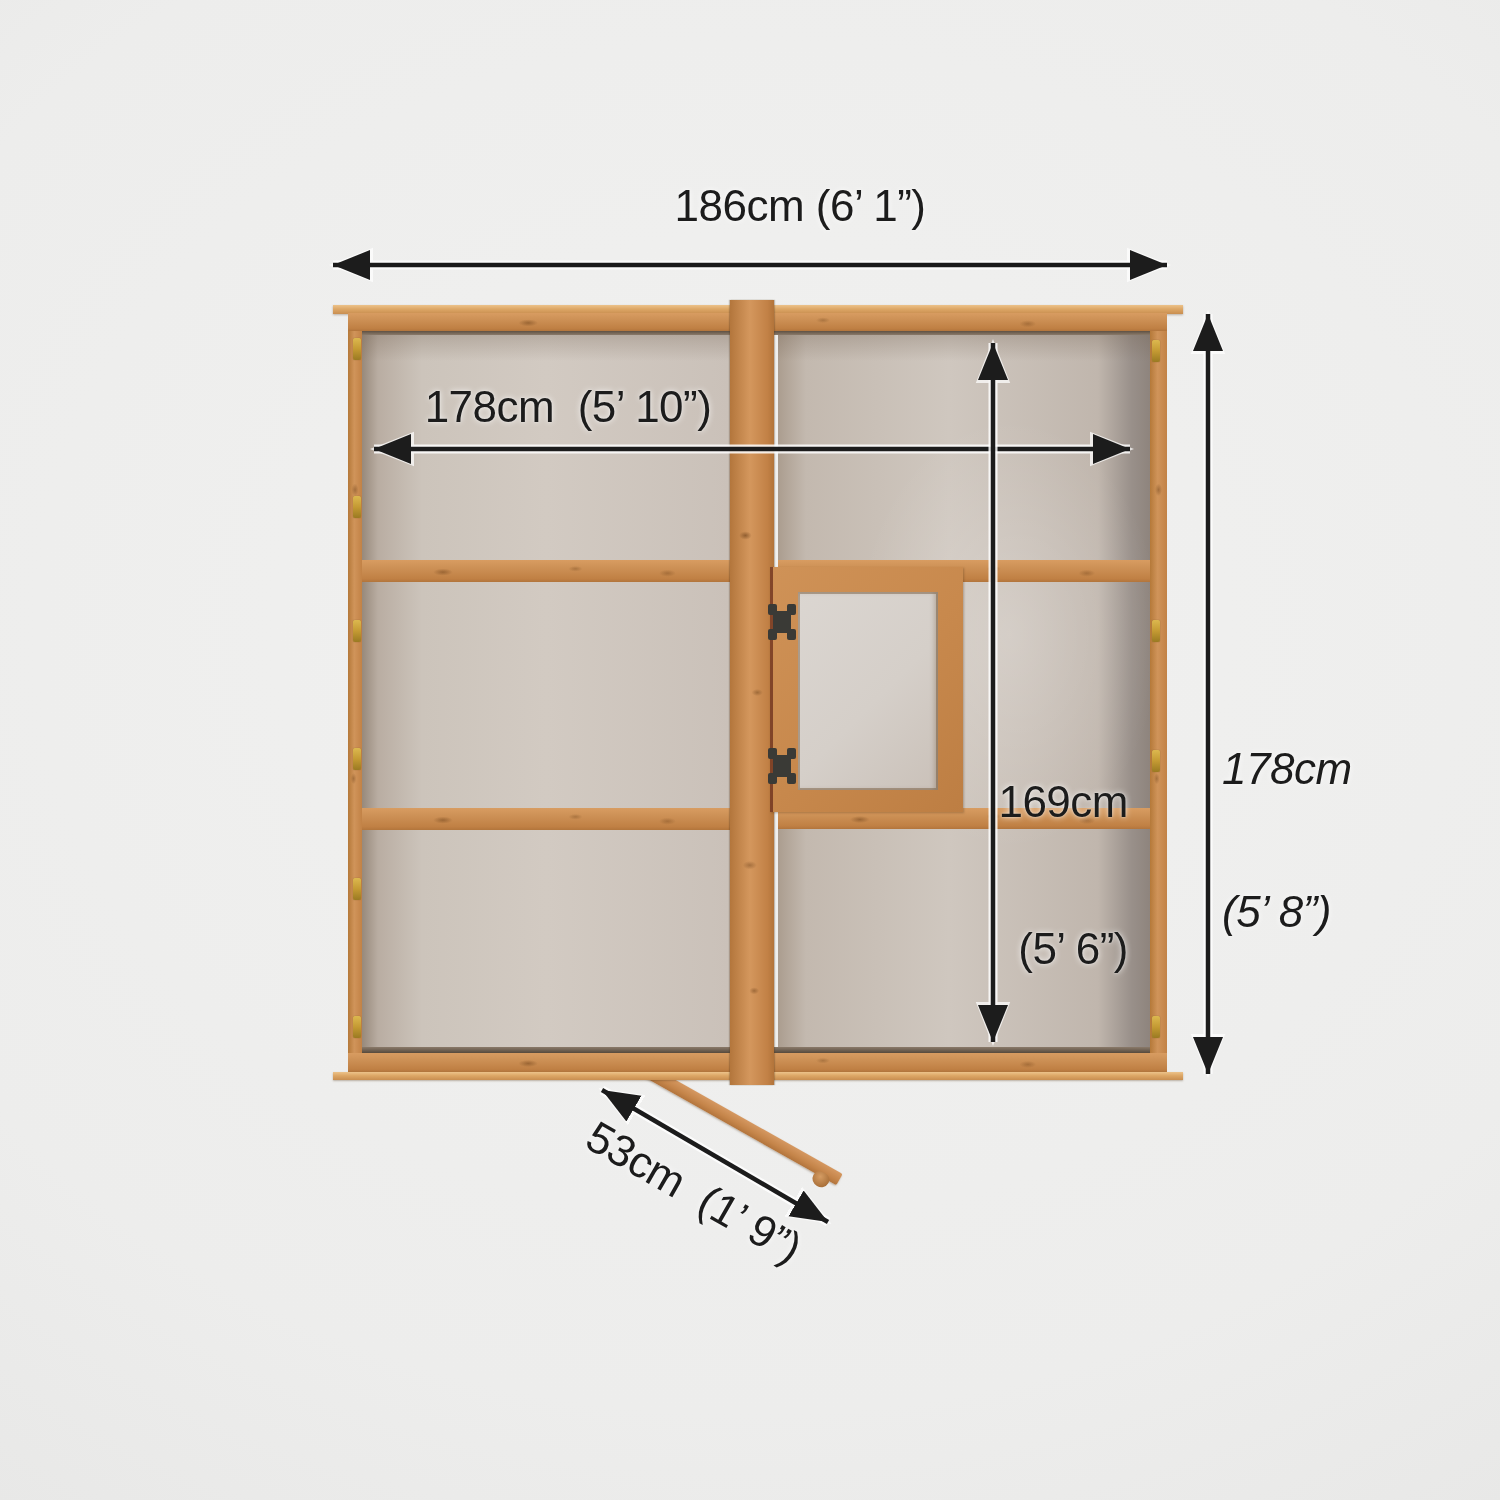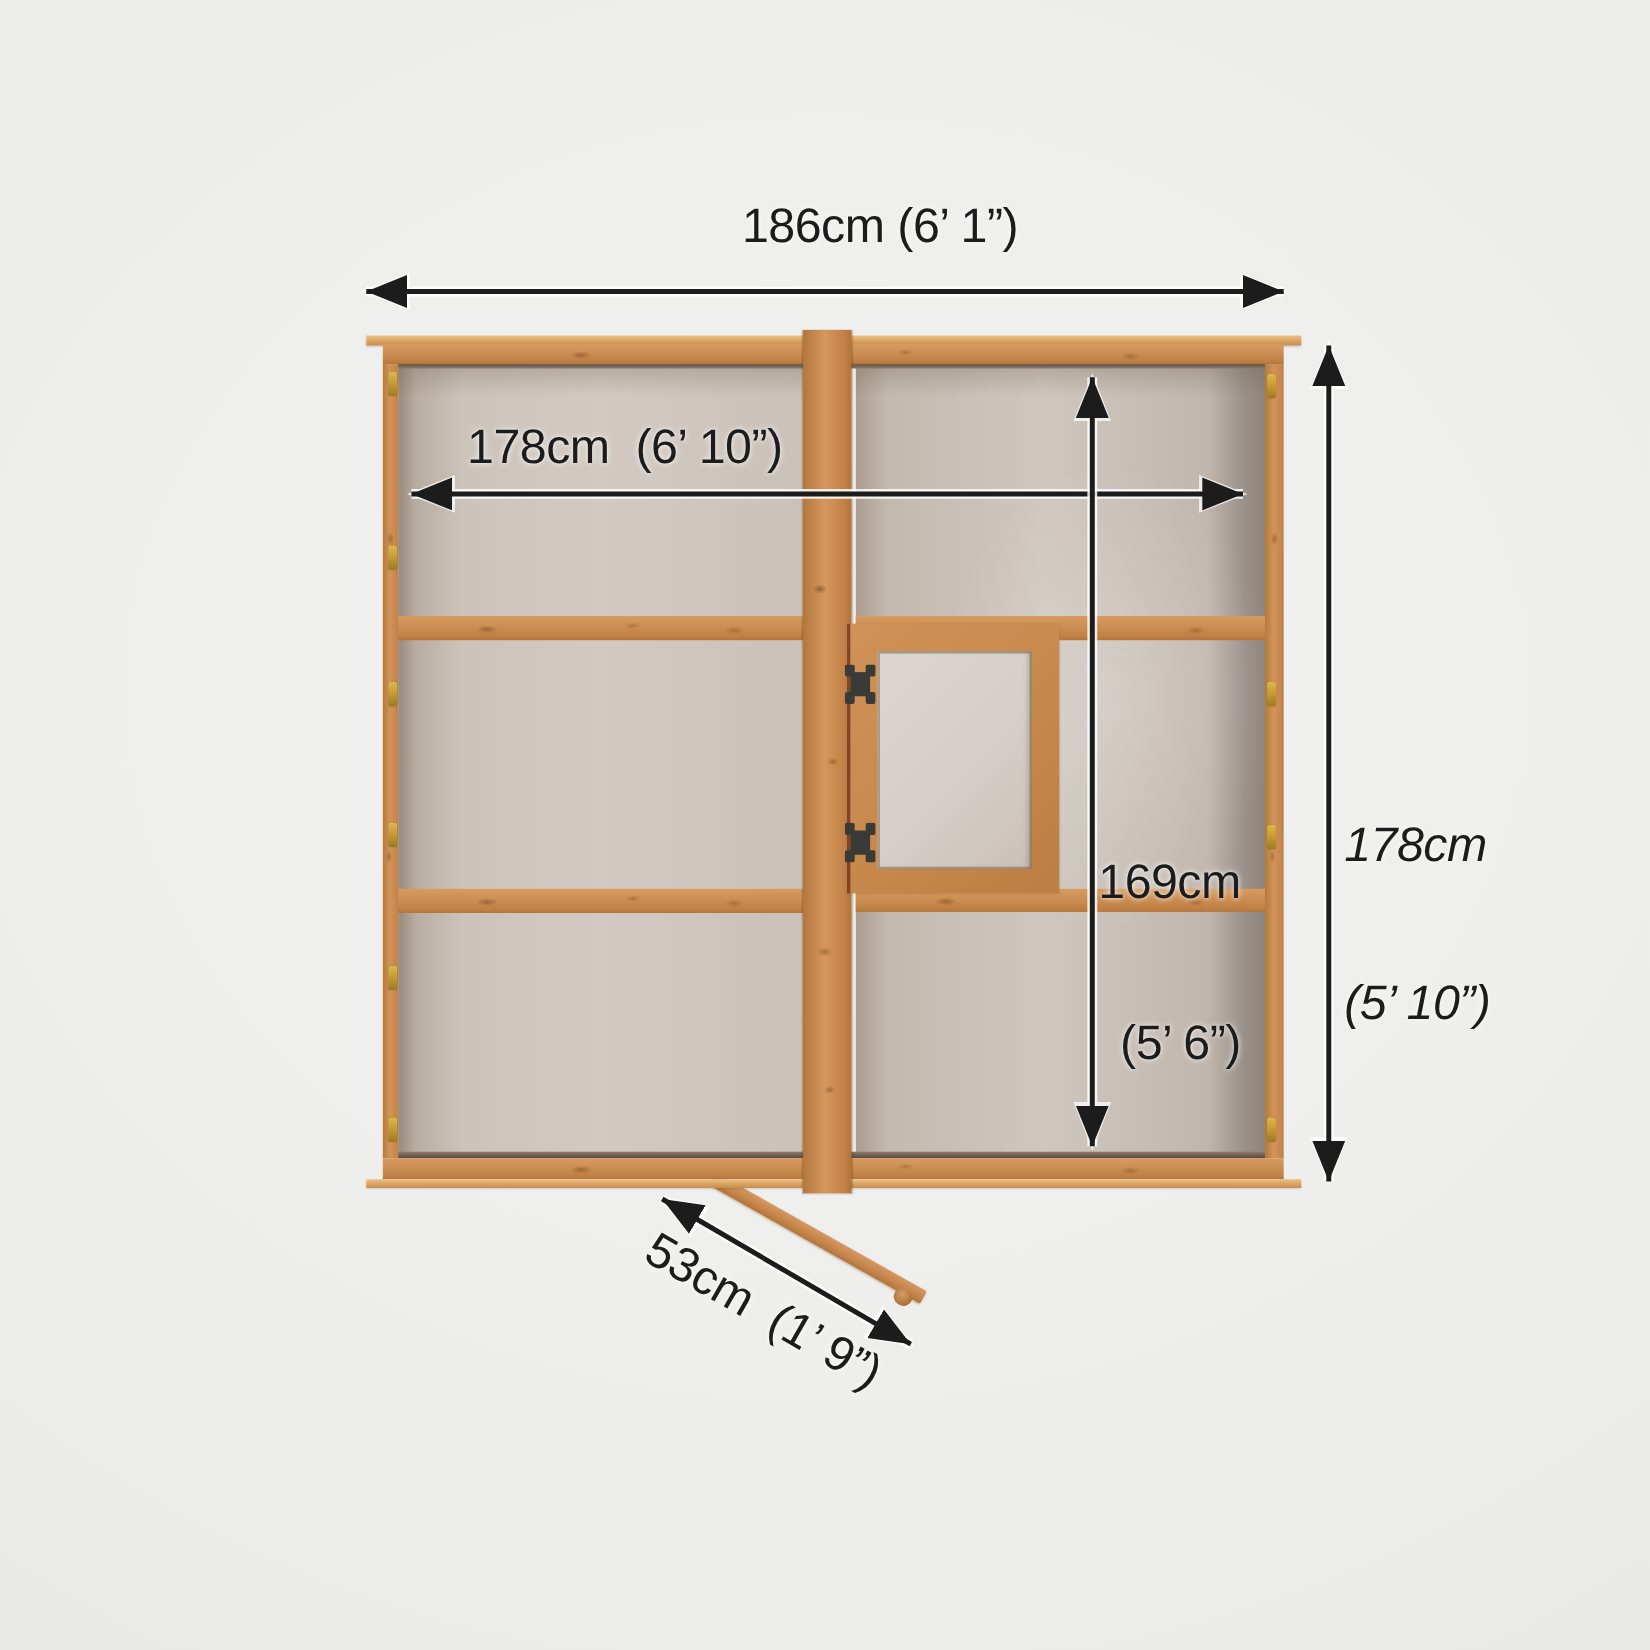--- a/index.html
+++ b/index.html
@@ -170,25 +170,25 @@
     <line x1="993" y1="343" x2="993" y2="1042" stroke="#1c1c1c" stroke-width="4.5" marker-start="url(#ahb)" marker-end="url(#ahb)"></line>
   </g>
   <g>
     <line x1="602" y1="1090" x2="828" y2="1222" stroke="#ffffff" stroke-width="9" opacity="0.85" marker-start="url(#ahw)" marker-end="url(#ahw)"></line>
     <line x1="602" y1="1090" x2="828" y2="1222" stroke="#1c1c1c" stroke-width="4.5" marker-start="url(#ahb)" marker-end="url(#ahb)"></line>
   </g>
 </svg>
 
 <div class="abs label lbl" style="left:800px;top:206px;transform:translate(-50%,-50%);">186cm (6’ 1”)</div>
 
-<div class="abs label lbl" style="left:568px;top:407px;transform:translate(-50%,-50%);">178cm  (6’ 10”)</div>
+<div class="abs label lbl" style="left:568px;top:407px;transform:translate(-50%,-50%);">178cm  (5’ 10”)</div>
 
 <div class="abs label lbl" style="left:1222px;top:650px;font-style:italic;">
   <div>178cm</div>
-  <div>(5’ 10”)</div>
+  <div>(5’ 8”)</div>
 </div>
 
 <div class="abs label lbl" style="right:372px;top:678px;text-align:right;line-height:1.12;padding-left:12px;">
   <div>169cm</div>
   <div>(5’ 6”)</div>
 </div>
 
 <div class="abs label lbl" style="left:694px;top:1192px;transform:translate(-50%,-50%) rotate(29.8deg);">53cm  (1’ 9”)</div>
 
 </body></html>

